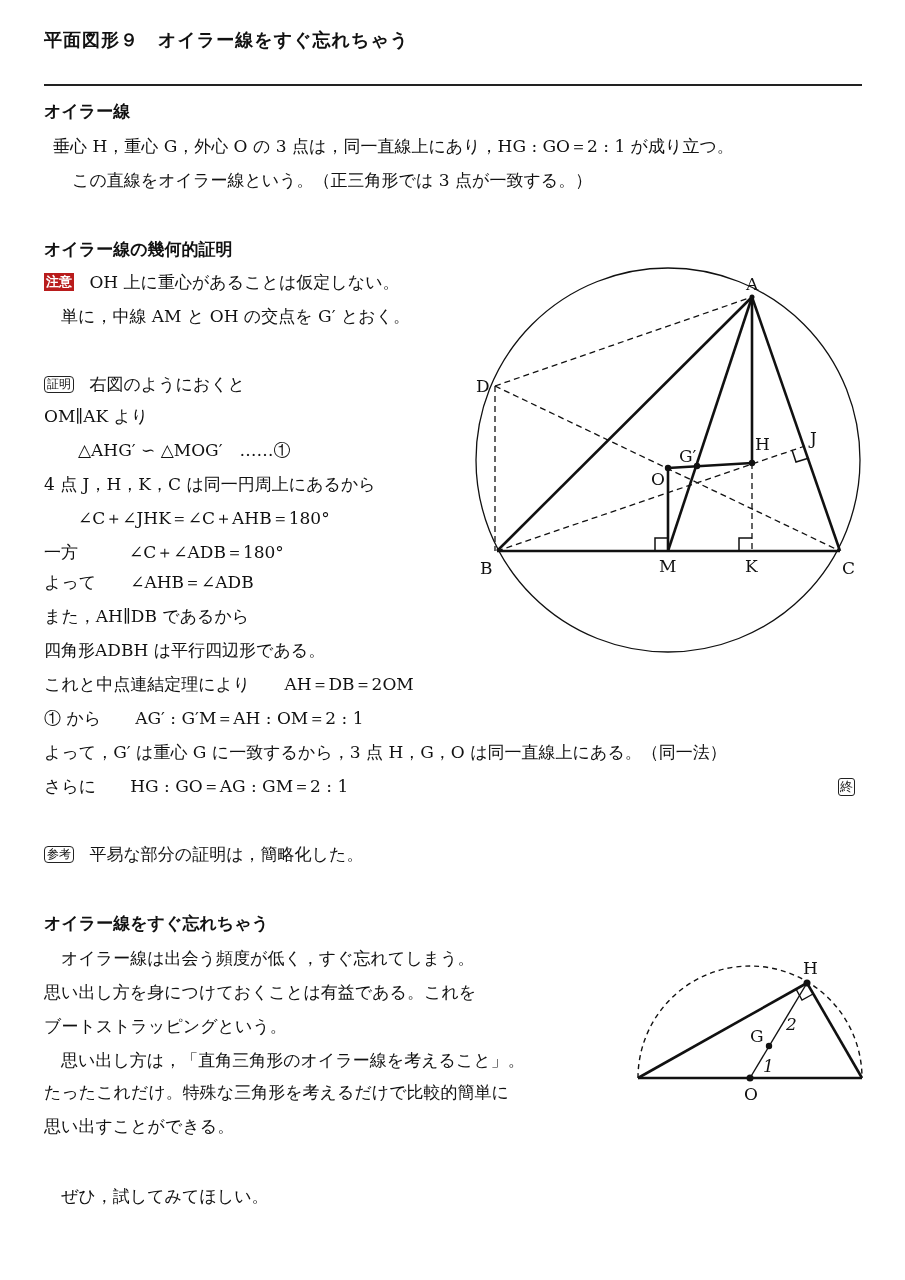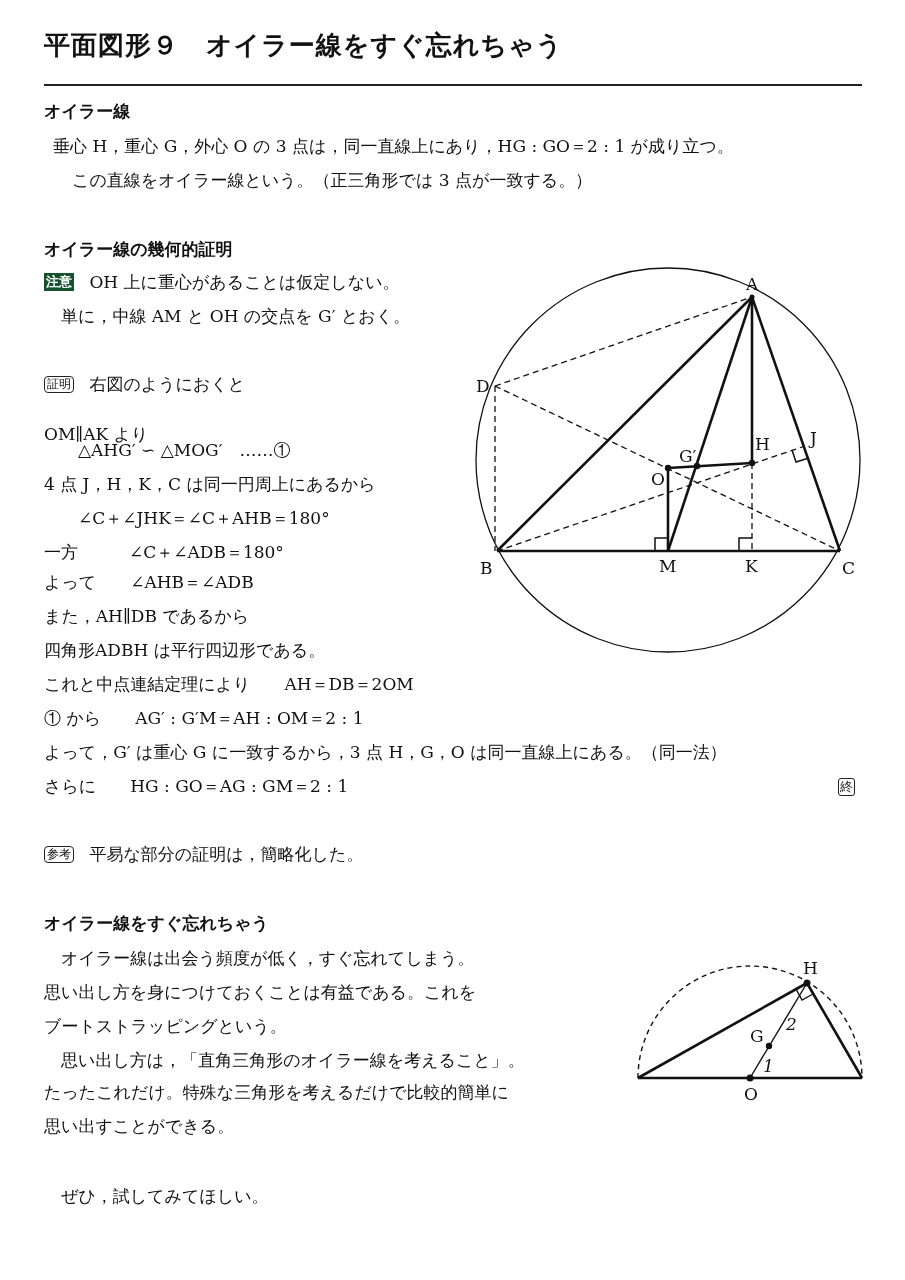--- a/index.html
+++ b/index.html
@@ -4,29 +4,29 @@
 <style>
   html, body { margin: 0; padding: 0; background: #ffffff; }
   body {
     width: 905px; height: 1280px; position: relative; overflow: hidden;
     font-family: "DejaVu Serif", "Liberation Serif", serif;
     color: #111111;
   }
   .abs { position: absolute; white-space: nowrap; }
   .title {
     left: 44px; top: 28px; font-family: "DejaVu Sans", "Liberation Sans", sans-serif;
-    font-weight: bold; font-size: 26px; letter-spacing: 1px;
+    font-weight: bold; font-size: 18px; letter-spacing: 1px;
   }
   .rule { position: absolute; left: 44px; top: 84px; width: 818px; height: 0; border-top: 2px solid #222; }
   .h2 {
     font-family: Liberation Serif, serif; font-weight: bold; font-size: 17px;
   }
   .txt { font-size: 17px; line-height: 20px; }
   .tag-inv {
-    display: inline-block; background: #14532d; color: #fff; font-family: "DejaVu Sans", sans-serif;
+    display: inline-block; background: #b91c1c; color: #fff; font-family: "DejaVu Sans", sans-serif;
     font-weight: bold; font-size: 13px; padding: 1px 2px; line-height: 16px; vertical-align: 2px;
   }
   .tag-box {
     display: inline-block; border: 1.5px solid #222; border-radius: 4px; font-family: "DejaVu Sans", sans-serif;
     font-size: 12px; padding: 0 2px; line-height: 15px; vertical-align: 2px;
   }
   .tag-end {
     display: inline-block; border: 1.5px solid #222; border-radius: 3px; font-size: 13px;
     padding: 0 1px; line-height: 16px;
   }
@@ -46,21 +46,21 @@
 <div class="abs txt" style="left:44px; top:272px;">
   <span class="tag-inv">注意</span>
   <span style="margin-left:10px;">OH 上に重心があることは仮定しない。</span>
 </div>
 <div class="abs txt" style="left:44px; top:306px;">　単に，中線 AM と OH の交点を G′ とおく。</div>
 
 <div class="abs txt" style="left:44px; top:374px;">
   <span class="tag-box">証明</span>
   <span style="margin-left:10px;text-align:center;">右図のようにおくと</span>
 </div>
-<div class="abs txt" style="left:44px; top:424px;text-align:center;">OM∥AK より</div>
+<div class="abs txt" style="left:44px; top:406px;text-align:center;">OM∥AK より</div>
 <div class="abs txt" style="left:44px; top:440px;">　　△AHG′ ∽ △MOG′　……①</div>
 <div class="abs txt" style="left:44px; top:474px;">4 点 J，H，K，C は同一円周上にあるから</div>
 <div class="abs txt" style="left:44px; top:508px;">　　∠C＋∠JHK＝∠C＋AHB＝180°</div>
 <div class="abs txt" style="left:44px; top:542px;">一方　　　∠C＋∠ADB＝180°</div>
 <div class="abs txt" style="left:44px; top:572px;">よって　　∠AHB＝∠ADB</div>
 <div class="abs txt" style="left:44px; top:606px;">また，AH∥DB であるから</div>
 <div class="abs txt" style="left:44px; top:640px;">四角形ADBH は平行四辺形である。</div>
 <div class="abs txt" style="left:44px; top:674px;">これと中点連結定理により　　AH＝DB＝2OM</div>
 <div class="abs txt" style="left:44px; top:708px;">① から　　AG′ : G′M＝AH : OM＝2 : 1</div>
 <div class="abs txt" style="left:44px; top:742px;">よって，G′ は重心 G に一致するから，3 点 H，G，O は同一直線上にある。（同一法）</div>

